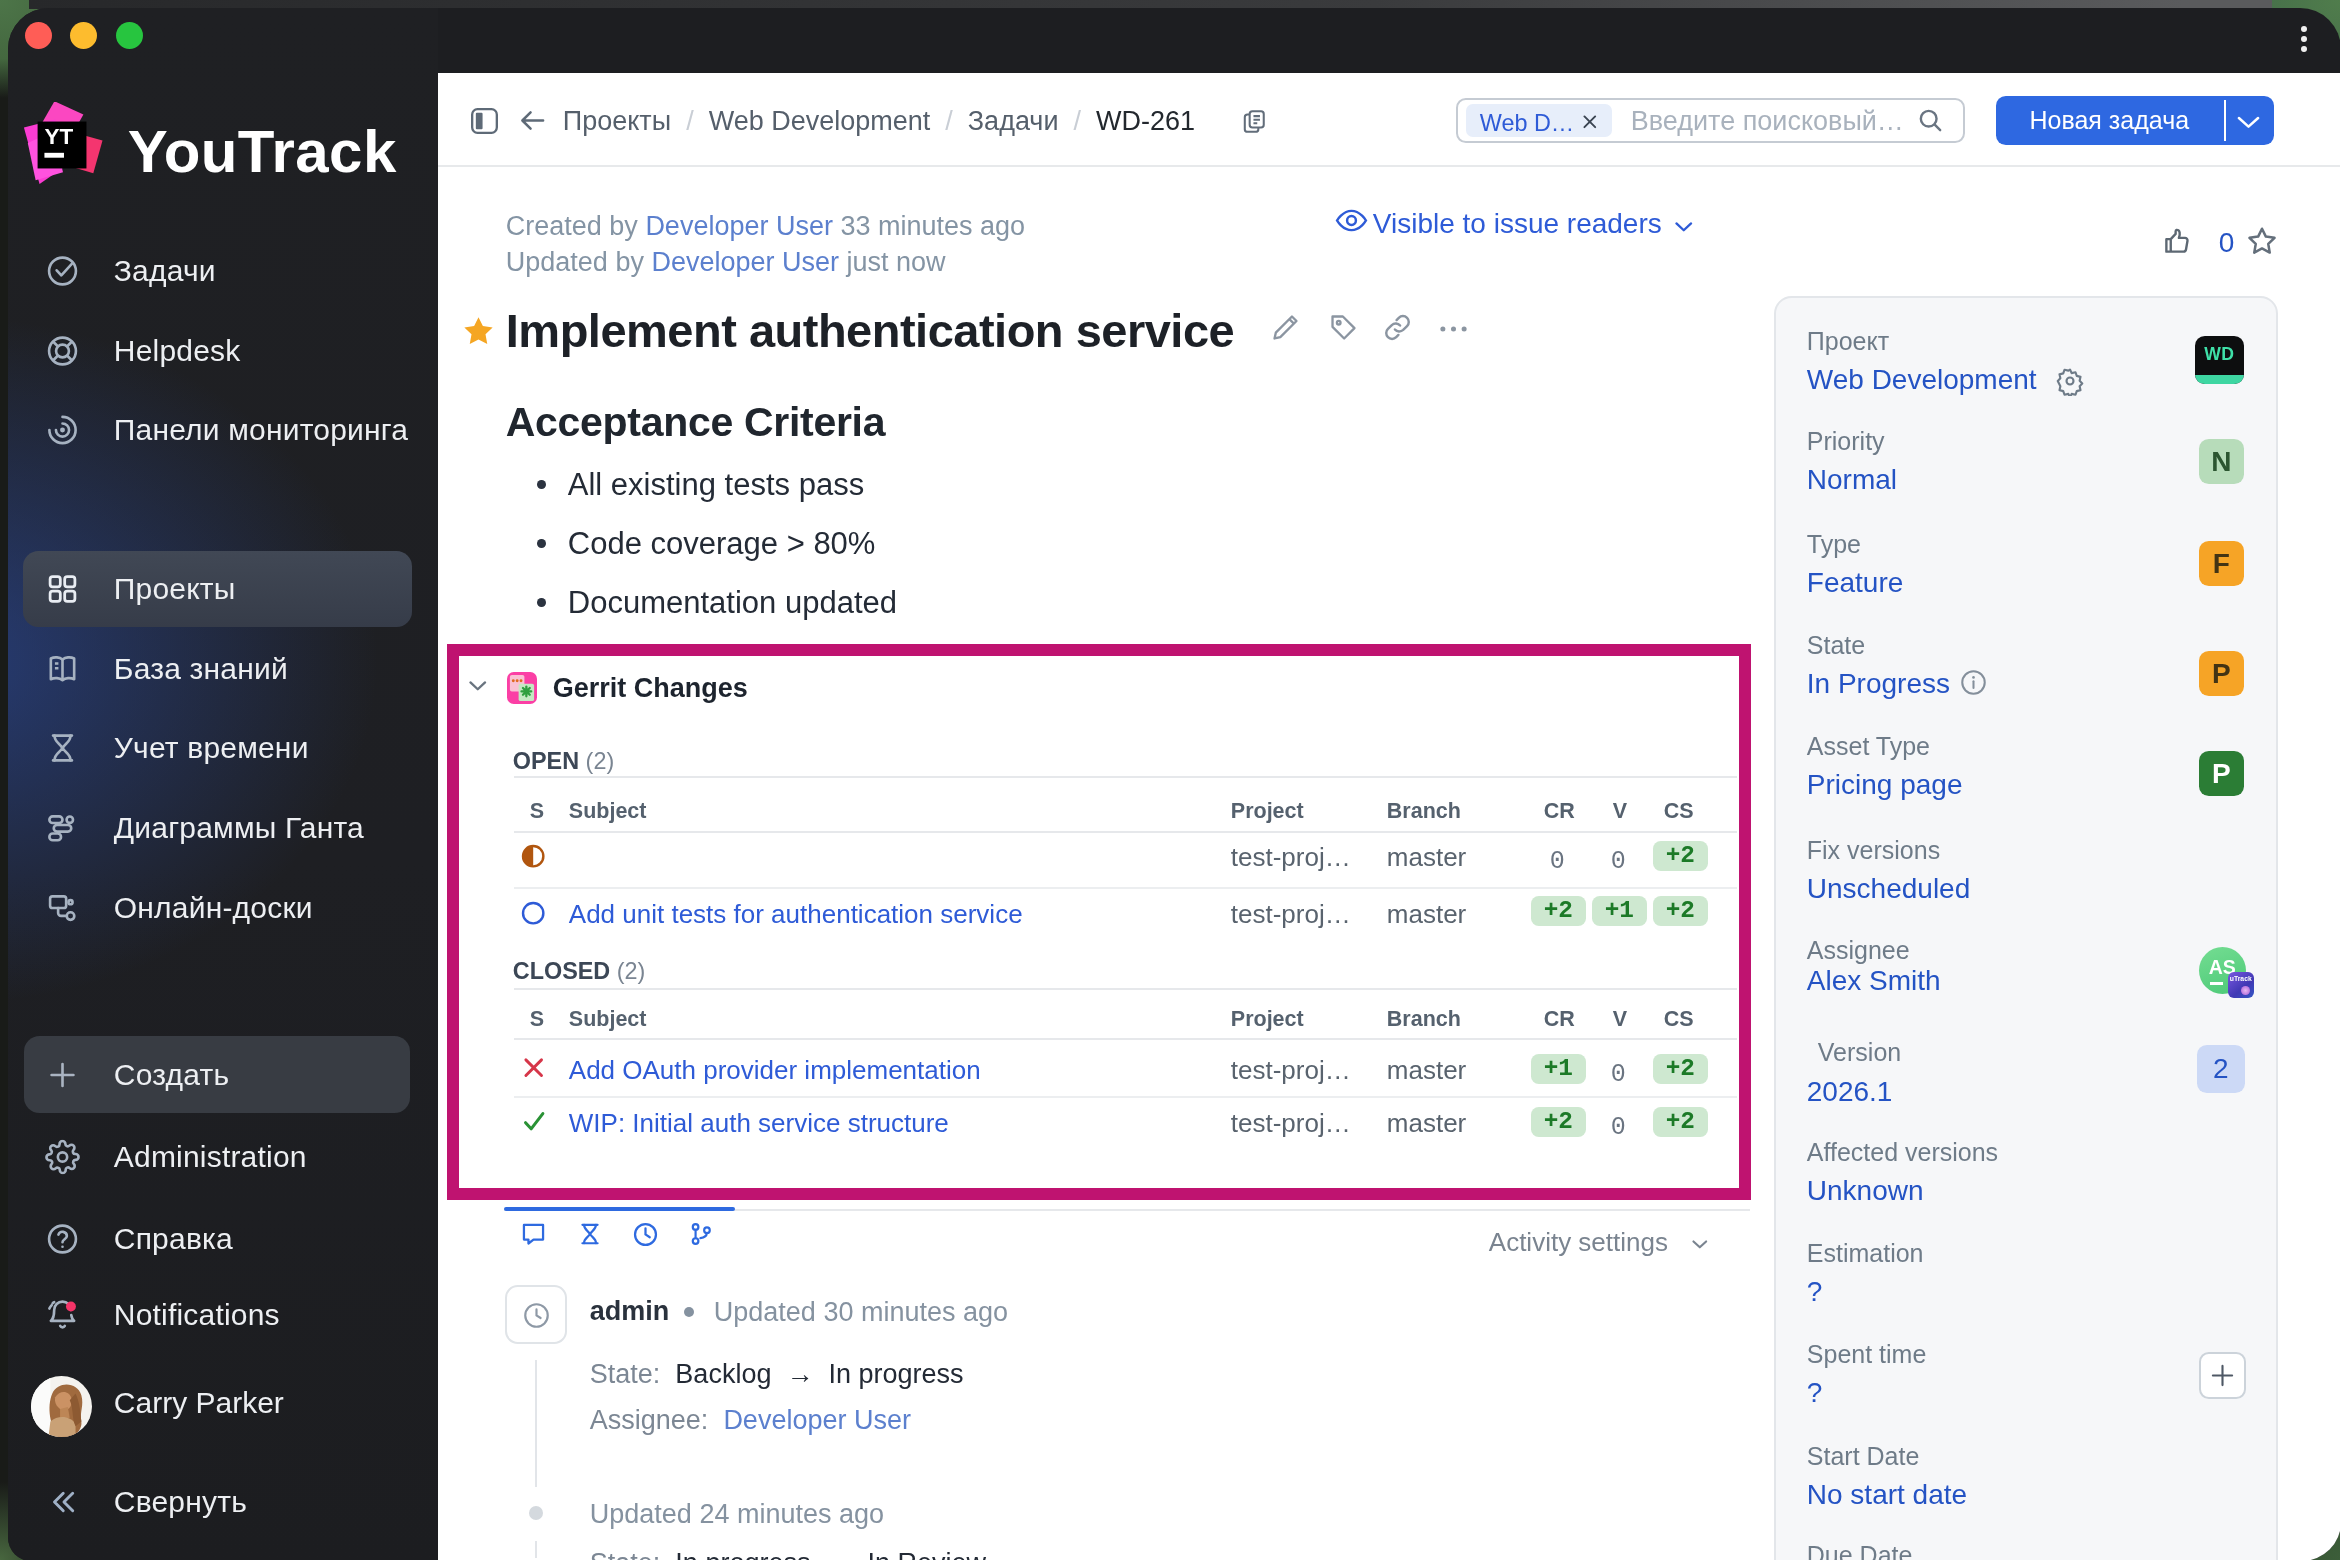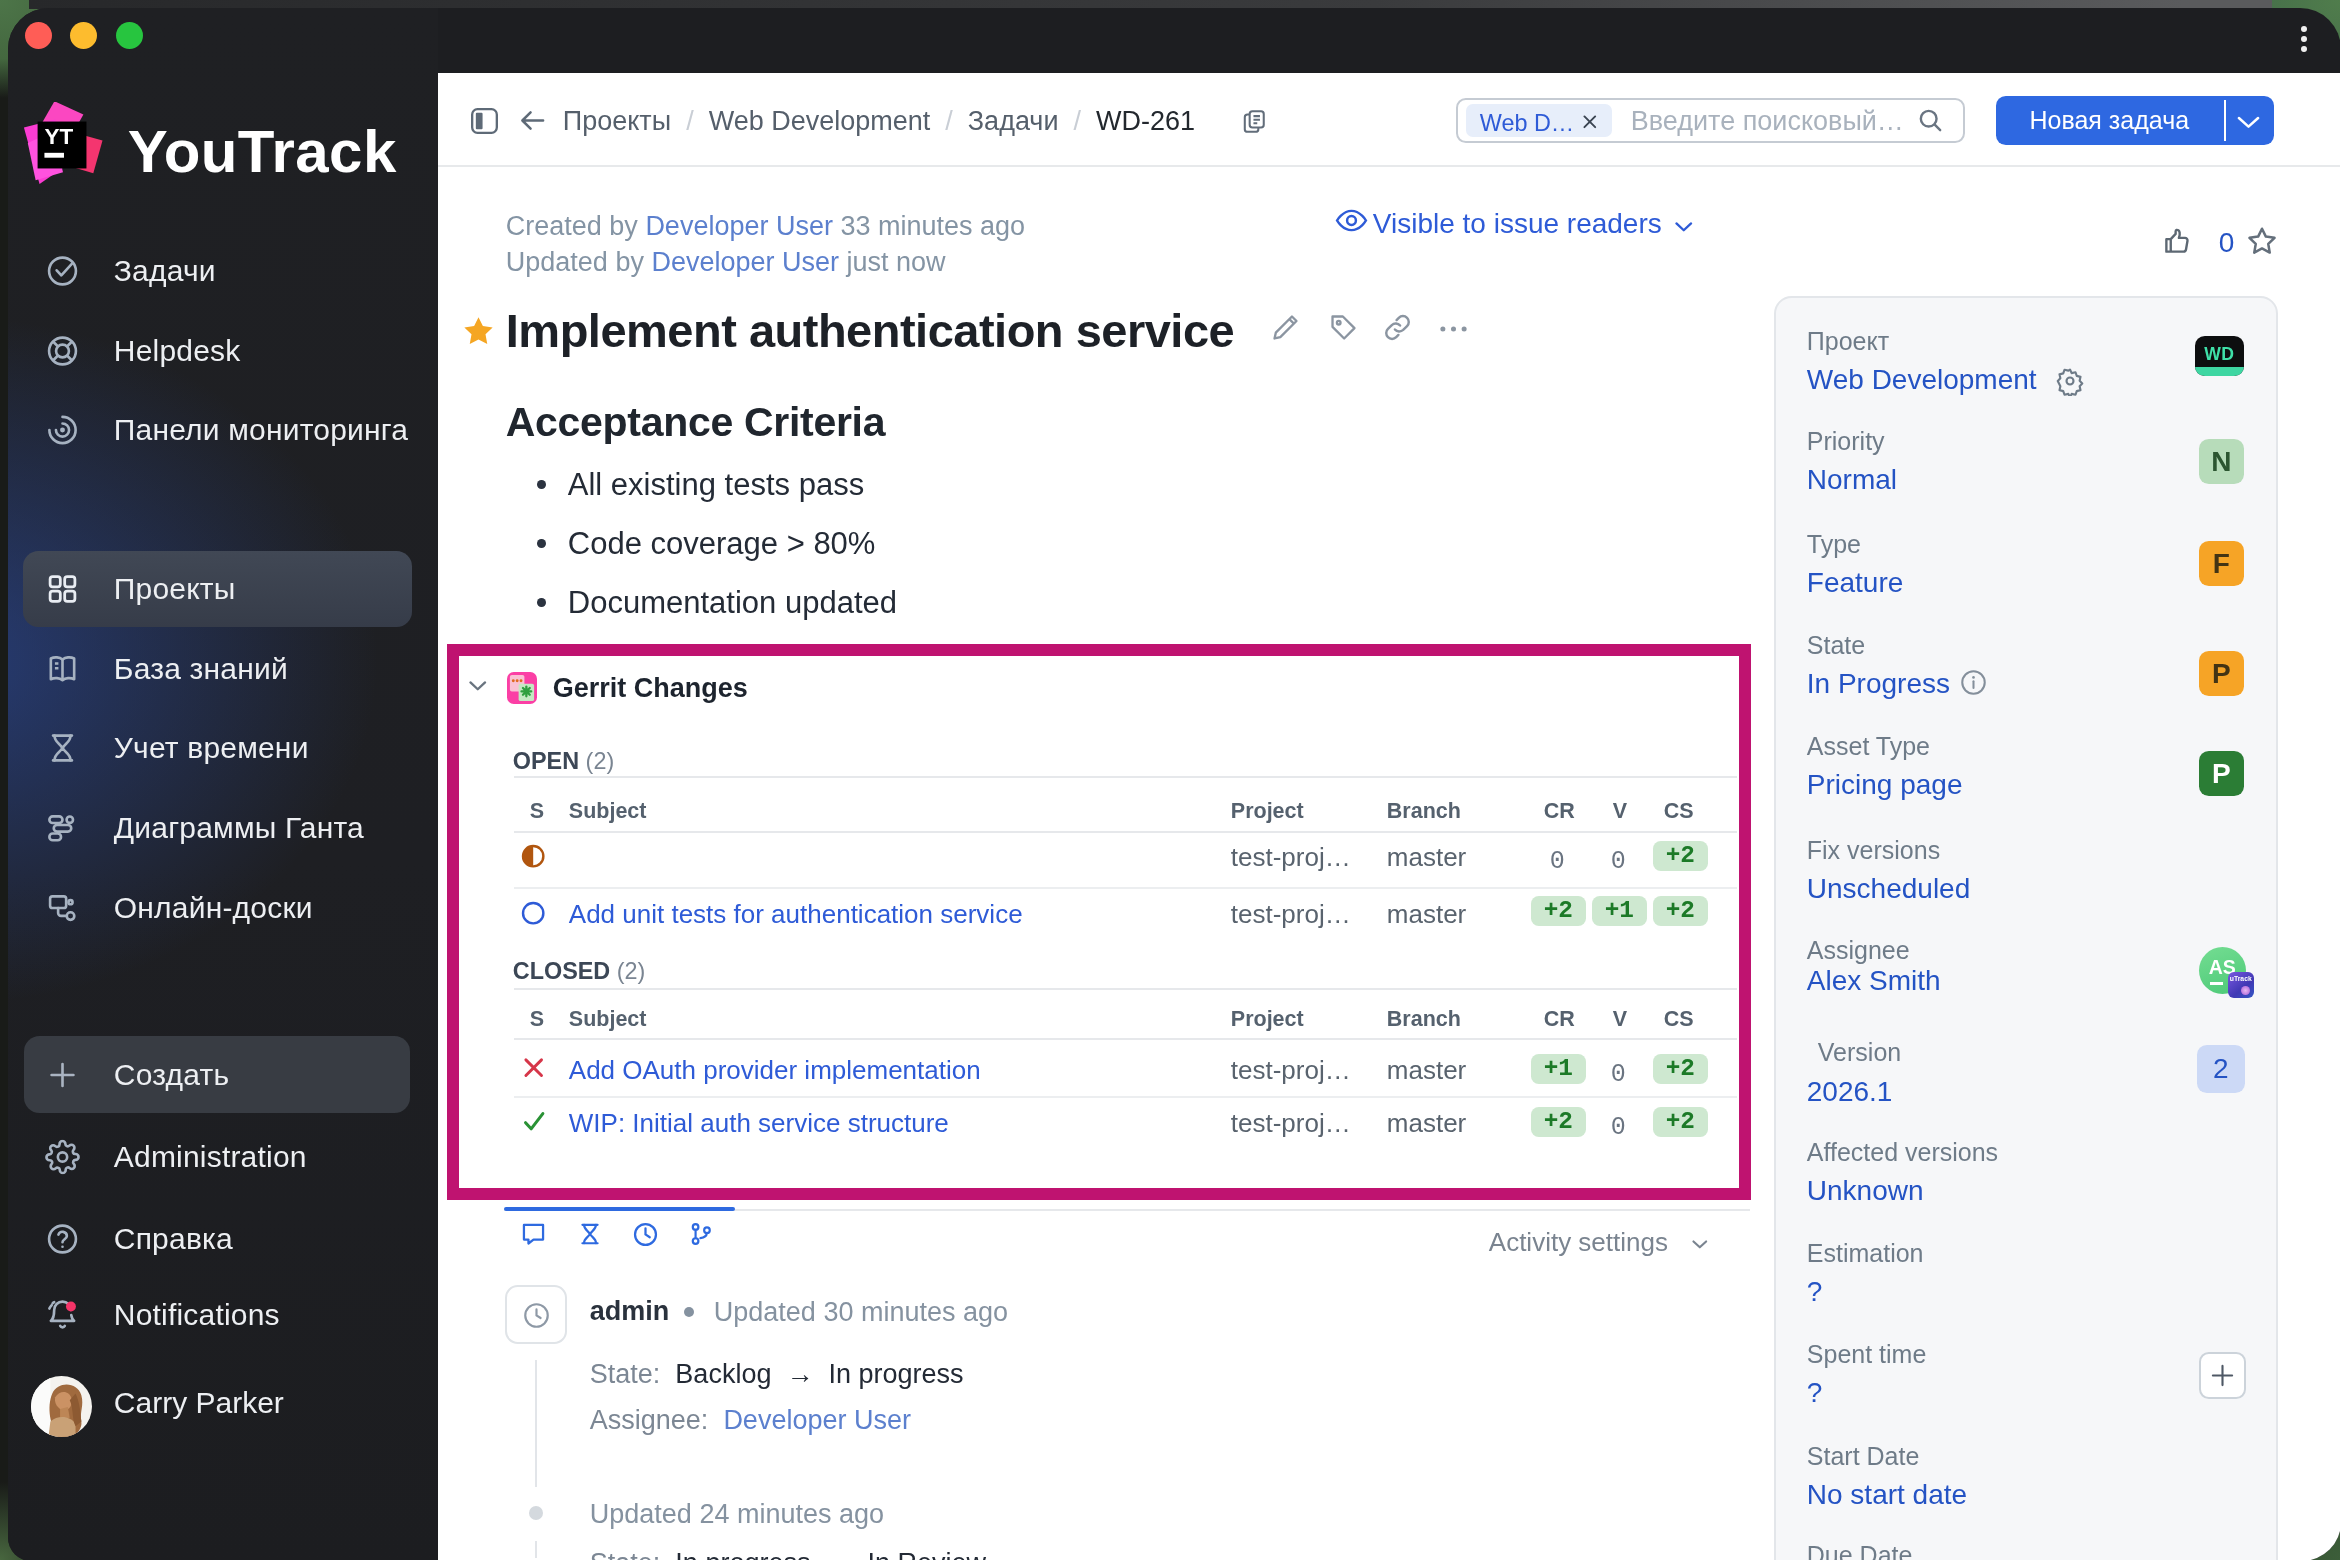--- a/index.html
+++ b/index.html
@@ -173,20 +173,26 @@
         <rect width="63" height="63" fill="#f4f2ee"></rect>
         <rect x="0" y="0" width="20" height="63" fill="#fbfbfa"></rect>
         <path d="M22 18 C28 5 48 6 52 20 C55 31 50 37 52 47 C53 54 48 60 42 63 L28 63 C20 52 16 32 22 18 Z" fill="#a06a3e"></path>
         <path d="M25 22 C30 14 40 15 42 24 C43 30 40 34 35 36 L30 34 C26 31 24 27 25 22 Z" fill="#cb9264"></path>
         <path d="M30 34 L38 32 L40 43 L30 45 Z" fill="#bd8656"></path>
         <path d="M20 47 C28 40 40 41 46 49 L46 63 L18 63 Z" fill="#c9a176"></path>
         <path d="M40 25 C44 33 42 44 46 52 L52 47 C51 36 50 26 46 18 Z" fill="#8d5a32"></path>
       </g>
     </svg>
     <div class="abs" style="left:106px;top:1378px;color:#edeff2;font-size:30px;">Carry Parker</div>
+    <div class="nav-item" style="top:1455px;">
+      <svg class="ic" viewBox="0 0 24 24" fill="none" stroke="#9fb0c6" stroke-width="2" stroke-linecap="round" stroke-linejoin="round">
+          <path d="M12.5 6l-6 6 6 6M19 6l-6 6 6 6"></path>
+        </svg>
+      <div class="tx">Свернуть</div>
+    </div>
   </div>
   <div class="white" id="white">
 
     <div class="topbar">
       <svg class="abs" style="left:33px;top:35px;" width="27" height="26" viewBox="0 0 28 27" fill="none">
           <rect x="1.2" y="1.2" width="25.6" height="24.6" rx="5.5" stroke="#5e6a77" stroke-width="2.4"></rect>
           <rect x="5" y="5" width="7" height="17" rx="1" fill="#5e6a77"></rect>
         </svg>
       <svg class="abs" style="left:80px;top:34px;" width="29" height="27" viewBox="0 0 30 28" fill="none" stroke="#5e6a77" stroke-width="2.6" stroke-linecap="round" stroke-linejoin="round">
           <path d="M26 14H5M13 5.5L4.5 14l8.5 8.5"></path>
@@ -387,21 +393,21 @@
     <div class="abs" style="left:152px;top:1475px;font-size:27px;color:#7c8794;">State:&nbsp; <span style="color:#232a35;">In progress&nbsp; →&nbsp; In Review</span></div>
 
     <div class="abs" id="panel" style="left:1336px;top:223px;width:504px;height:1414px;background:#f6f7f9;border:2px solid #e3e6ea;border-radius:17.6px;"></div>
 
     <div class="abs plabel" style="left:1369px;top:254px;">Проект</div>
     <div class="abs pvalue" style="left:1369px;top:291px;">Web Development</div>
     <svg class="abs" style="left:1617px;top:293px;" width="30" height="30" viewBox="0 0 24 24" fill="none" stroke="#6e7b88" stroke-width="1.7" stroke-linejoin="round">
         <circle cx="12" cy="12" r="2.8"></circle>
         <path d="M12 2.8l1.3 2.9 3.1-.7 1 2.9 3 .8-.7 3.1 2.1 2.2-2.1 2.2.7 3.1-3 .8-1 2.9-3.1-.7-1.3 2.9-1.3-2.9-3.1.7-1-2.9-3-.8.7-3.1L2.2 12l2.1-2.2-.7-3.1 3-.8 1-2.9 3.1.7z"></path>
       </svg>
-    <div class="abs" style="left:1757px;top:263px;width:49px;height:40px;border-radius:9.8px;background:#0d0e0f;overflow:hidden;">
+    <div class="abs" style="left:1757px;top:263px;width:49px;height:48px;border-radius:9.8px;background:#0d0e0f;overflow:hidden;">
       <div style="text-align:center;margin-top:7.8px;font-size:17.6px;font-weight:bold;color:#3fe0a8;letter-spacing:0.5px;">WD</div>
       <div style="position:absolute;bottom:0;width:100%;height:8.8px;background:#3ed6a2;"></div>
     </div>
     <div class="abs plabel" style="left:1369px;top:354px;">Priority</div>
     <div class="abs pvalue" style="left:1369px;top:391px;">Normal</div>
     <div class="abs pbadge" style="left:1761px;top:366px;background:#b7dcba;color:#2c5631;">N</div>
     <div class="abs plabel" style="left:1369px;top:457px;">Type</div>
     <div class="abs pvalue" style="left:1369px;top:494px;">Feature</div>
     <div class="abs pbadge" style="left:1761px;top:468px;background:#f6a426;color:#433414;">F</div>
     <div class="abs plabel" style="left:1369px;top:558px;">State</div>

